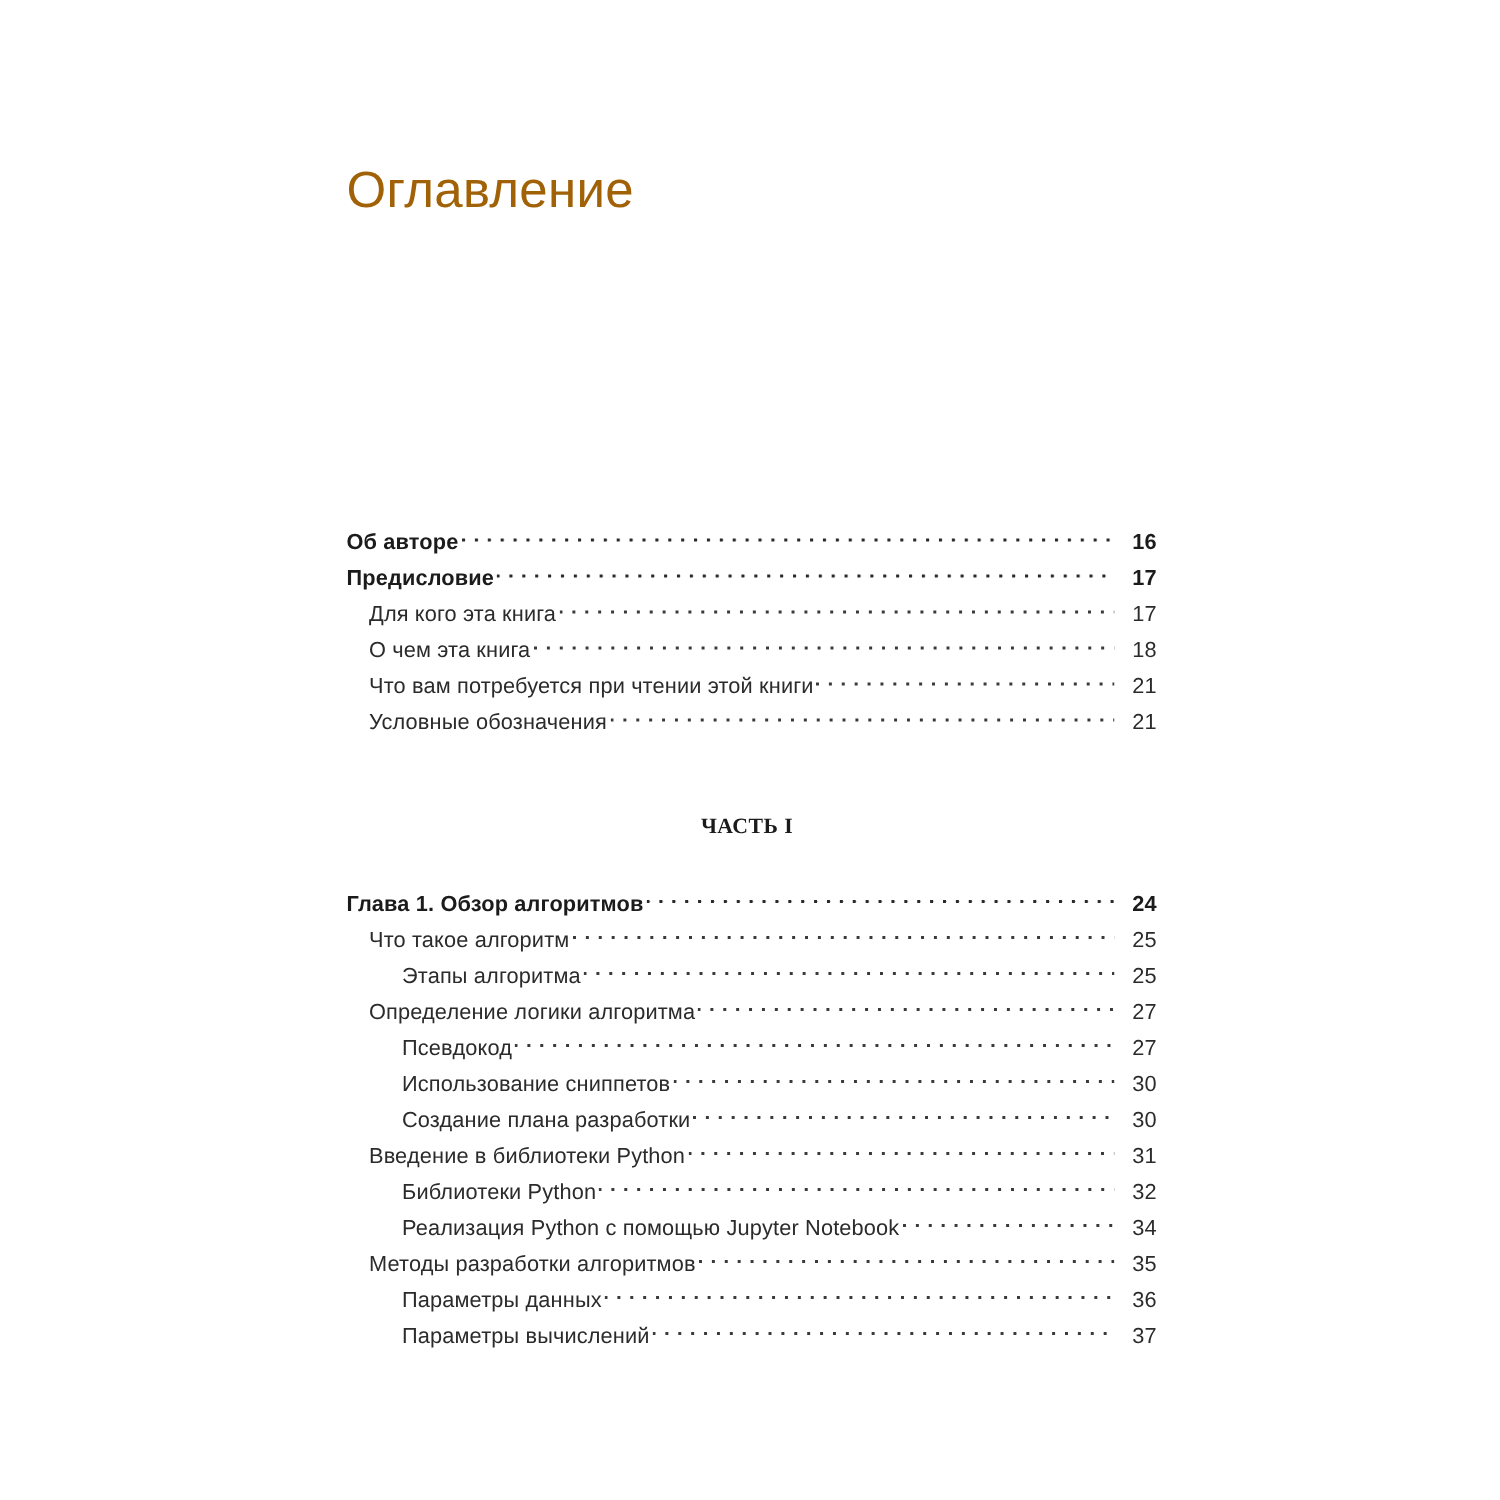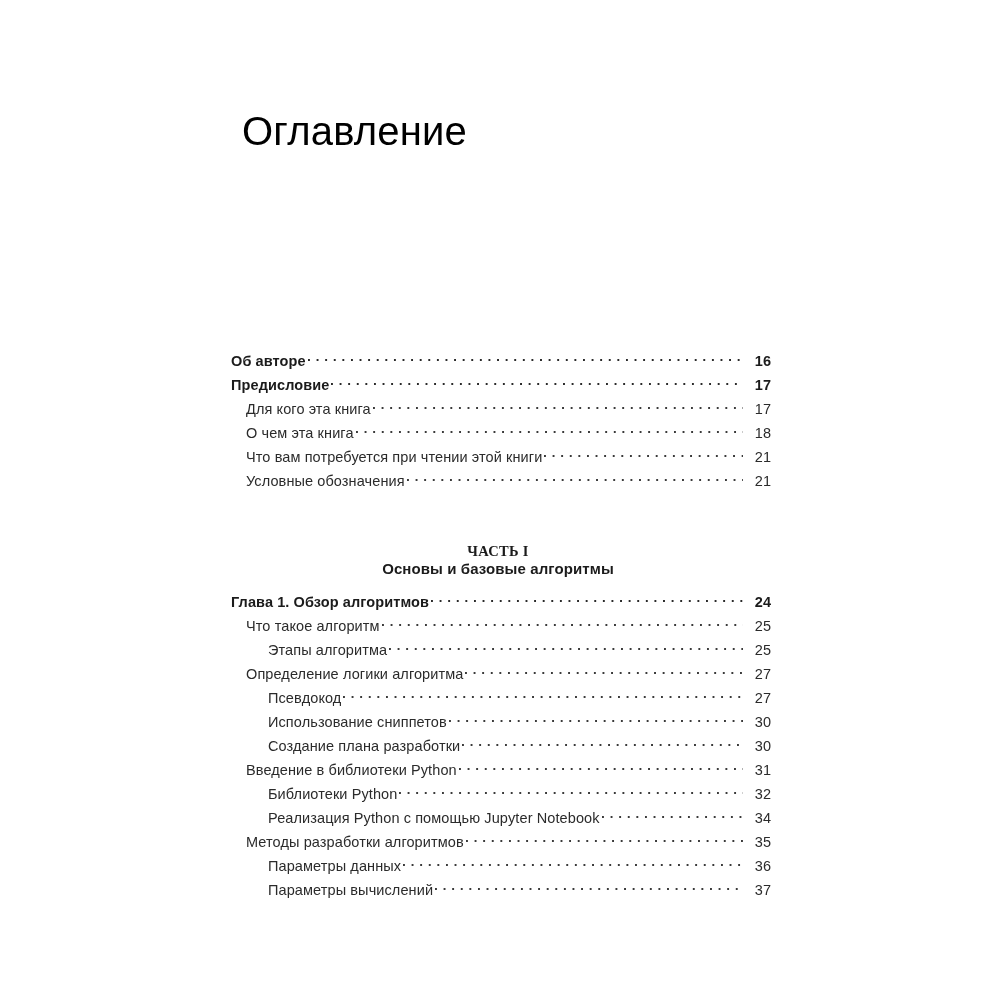--- a/index.html
+++ b/index.html
@@ -19,26 +19,26 @@
 
   .page {
     position: absolute;
     inset: 0;
     background: #ffffff;
   }
 
   
   .toc-title {
     position: absolute;
-    left: 242px;
+    left: 231px;
     top: 108px;
-    font-size: 40px;
+    font-size: 34px;
     font-weight: 300;
     letter-spacing: 0.2px;
-    color: #000000;
+    color: #a16207;
     line-height: 1.15;
     white-space: nowrap;
   }
 
   
   .toc-body {
     position: absolute;
     left: 231px;
     top: 351px;
     width: 540px;
@@ -160,21 +160,20 @@
         <span class="pageno">21</span>
       </div>
       <div class="toc-row lvl1">
         <span class="label">Условные обозначения</span>
         <span class="leader"></span>
         <span class="pageno">21</span>
       </div>
       <div class="gap-part"></div>
       <div class="part-heading">
         <div class="part-label">ЧАСТЬ I</div>
-        <div class="part-title">Основы и базовые алгоритмы</div>
       </div>
       <div class="toc-row lvl0 bold">
         <span class="label">Глава 1. Обзор алгоритмов</span>
         <span class="leader"></span>
         <span class="pageno">24</span>
       </div>
       <div class="toc-row lvl1">
         <span class="label">Что такое алгоритм</span>
         <span class="leader"></span>
         <span class="pageno">25</span>

